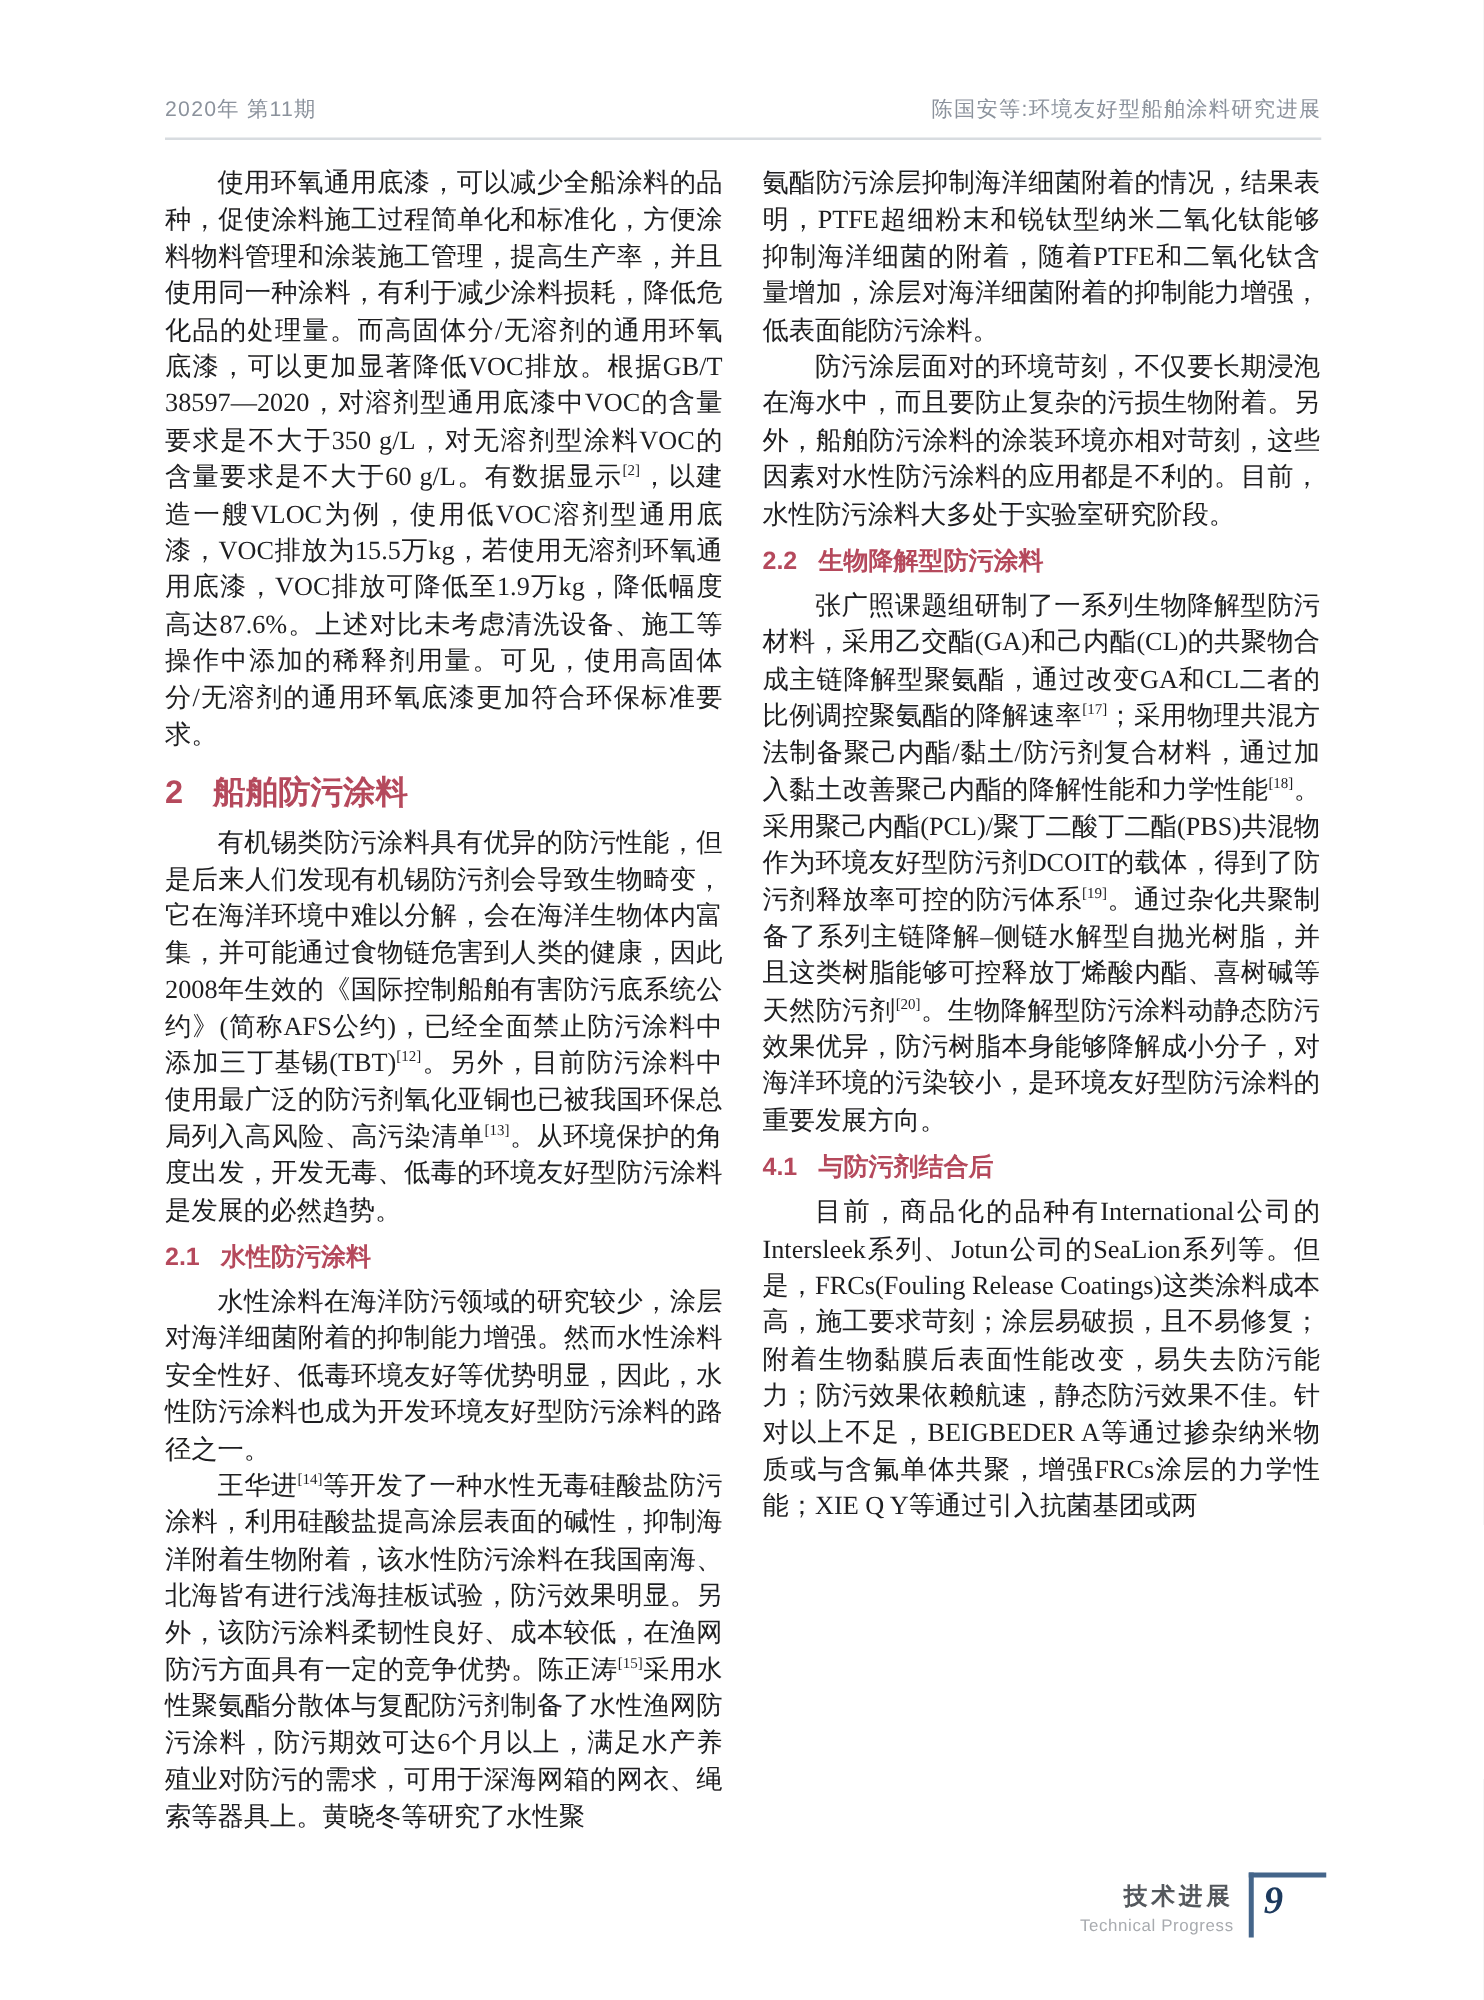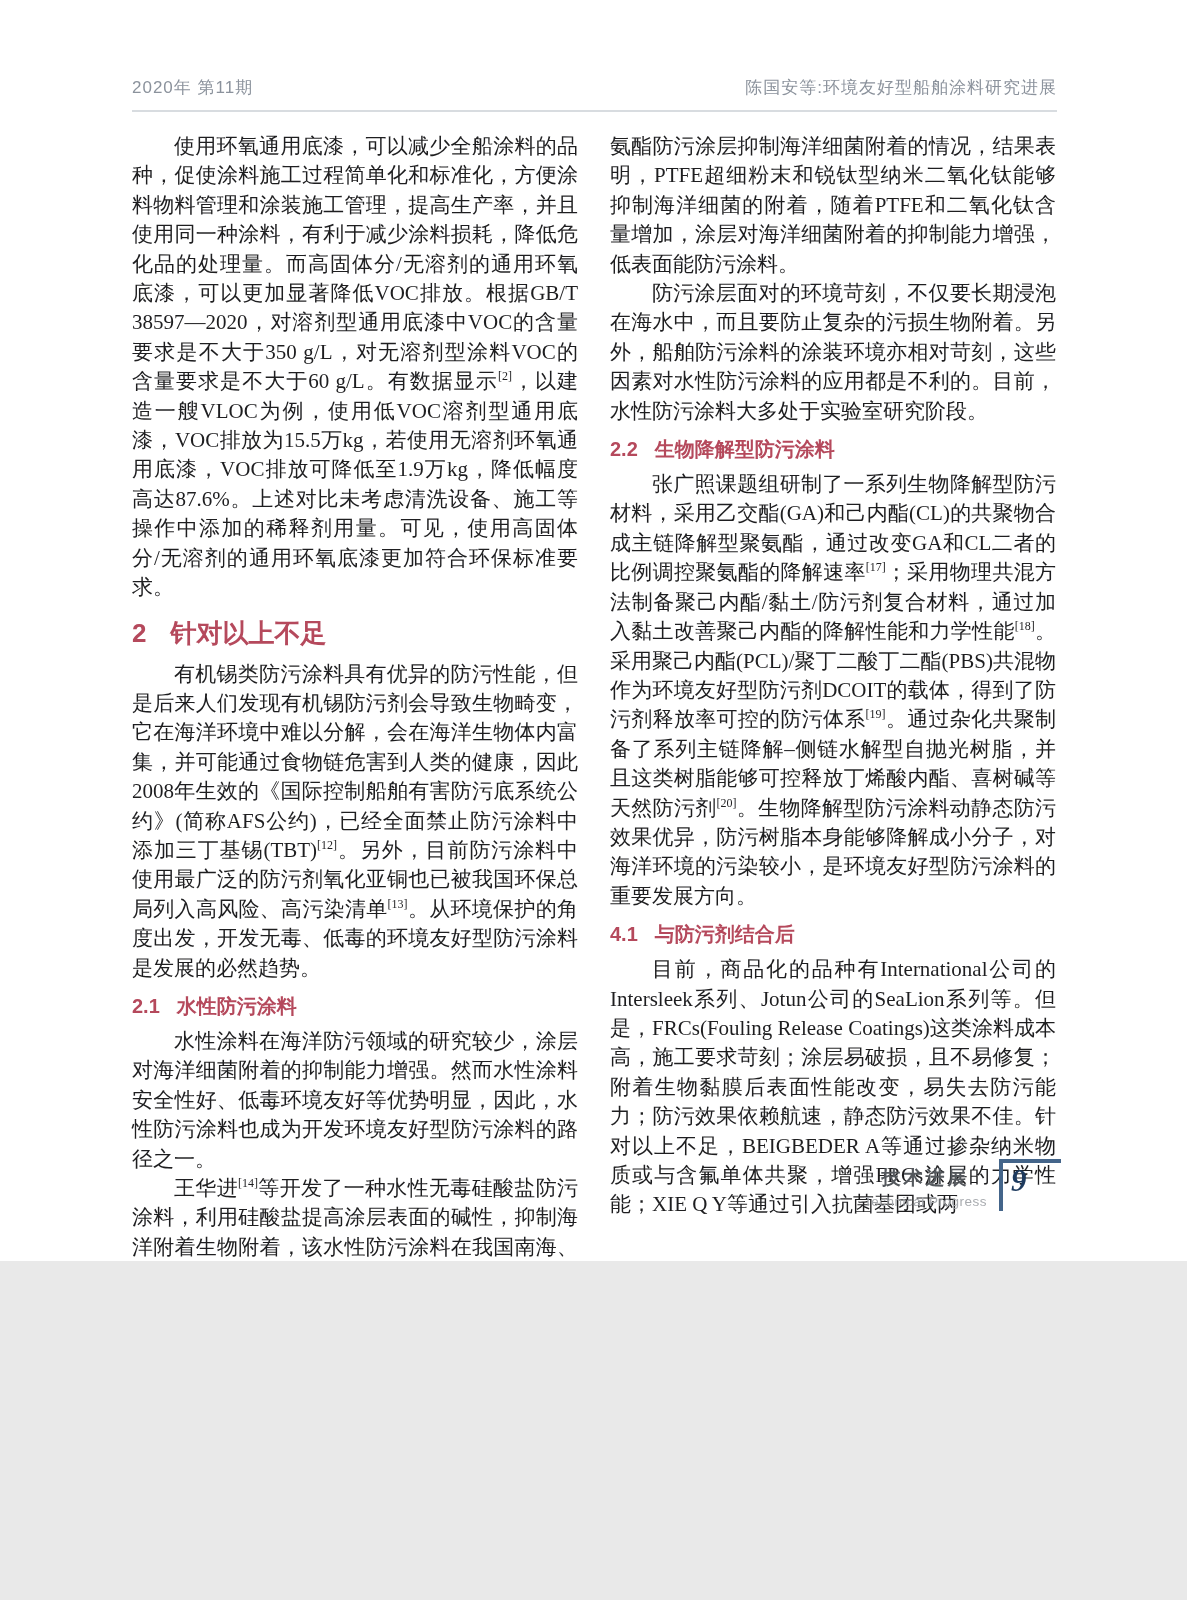--- a/index.html
+++ b/index.html
@@ -8,21 +8,21 @@
     --rule-gray:#d8dce0;
     --text:#1e1e20;
     --footer-blue:#44658a;
     --pagenum-blue:#1d3a5e;
     --footer-cn:#54585d;
     --footer-en:#a8abaf;
   }
   html,body{margin:0;padding:0;background:#e9e9e9;}
   .page{
     position:relative;
-    width:1187px;height:1261px;
+    width:1187px;height:1600px;
     background:#ffffff;
     margin:0 auto;
     overflow:hidden;
     font-family:"Liberation Serif","DejaVu Serif",serif;
   }
   .header{
     position:absolute;left:132px;right:130px;top:76px;
     display:flex;justify-content:space-between;align-items:flex-end;
     font-family:"Liberation Sans","DejaVu Sans",sans-serif;
     font-size:17px;color:var(--header-gray);
@@ -62,21 +62,21 @@
     margin:8px 0 6px 0;
     line-height:30px;
   }
   .subsec-heading .num{margin-right:17px;}
   .footer{
     position:absolute;
     right:126px;bottom:50px;
     display:flex;align-items:flex-start;
   }
   .footer-labels{
-    text-align:center;
+    text-align:right;
     font-family:"Liberation Sans","DejaVu Sans",sans-serif;
     margin-right:12px;
     margin-top:6px;
   }
   .footer-cn{
     font-size:19px;font-weight:bold;color:var(--footer-cn);letter-spacing:3px;
   }
   .footer-en{
     font-size:13.5px;color:var(--footer-en);margin-top:3px;letter-spacing:0.5px;
   }
@@ -102,21 +102,21 @@
 <div class="page">
 
   <div class="header">
     <span>2020年  第11期</span>
     <span>陈国安等:环境友好型船舶涂料研究进展</span>
   </div>
 
   <div class="content">
     <div class="col" id="col-left">
         <p class="para indent">使用环氧通用底漆，可以减少全船涂料的品种，促使涂料施工过程简单化和标准化，方便涂料物料管理和涂装施工管理，提高生产率，并且使用同一种涂料，有利于减少涂料损耗，降低危化品的处理量。而高固体分/无溶剂的通用环氧底漆，可以更加显著降低VOC排放。根据GB/T 38597—2020，对溶剂型通用底漆中VOC的含量要求是不大于350 g/L，对无溶剂型涂料VOC的含量要求是不大于60 g/L。有数据显示<sup>[2]</sup>，以建造一艘VLOC为例，使用低VOC溶剂型通用底漆，VOC排放为15.5万kg，若使用无溶剂环氧通用底漆，VOC排放可降低至1.9万kg，降低幅度高达87.6%。上述对比未考虑清洗设备、施工等操作中添加的稀释剂用量。可见，使用高固体分/无溶剂的通用环氧底漆更加符合环保标准要求。</p>
-        <div class="sec-heading"><span class="num">2</span><span class="ti">针对以上不足</span></div>
+        <div class="sec-heading"><span class="num">2</span><span class="ti">船舶防污涂料</span></div>
         <p class="para indent">有机锡类防污涂料具有优异的防污性能，但是后来人们发现有机锡防污剂会导致生物畸变，它在海洋环境中难以分解，会在海洋生物体内富集，并可能通过食物链危害到人类的健康，因此2008年生效的《国际控制船舶有害防污底系统公约》(简称AFS公约)，已经全面禁止防污涂料中添加三丁基锡(TBT)<sup>[12]</sup>。另外，目前防污涂料中使用最广泛的防污剂氧化亚铜也已被我国环保总局列入高风险、高污染清单<sup>[13]</sup>。从环境保护的角度出发，开发无毒、低毒的环境友好型防污涂料是发展的必然趋势。</p>
         <div class="subsec-heading"><span class="num">2.1</span><span class="ti">水性防污涂料</span></div>
         <p class="para indent">水性涂料在海洋防污领域的研究较少，涂层对海洋细菌附着的抑制能力增强。然而水性涂料安全性好、低毒环境友好等优势明显，因此，水性防污涂料也成为开发环境友好型防污涂料的路径之一。</p>
         <p class="para indent">王华进<sup>[14]</sup>等开发了一种水性无毒硅酸盐防污涂料，利用硅酸盐提高涂层表面的碱性，抑制海洋附着生物附着，该水性防污涂料在我国南海、北海皆有进行浅海挂板试验，防污效果明显。另外，该防污涂料柔韧性良好、成本较低，在渔网防污方面具有一定的竞争优势。陈正涛<sup>[15]</sup>采用水性聚氨酯分散体与复配防污剂制备了水性渔网防污涂料，防污期效可达6个月以上，满足水产养殖业对防污的需求，可用于深海网箱的网衣、绳索等器具上。黄晓冬等研究了水性聚</p>
       </div>
     <div class="col" id="col-right">
         <p class="para">氨酯防污涂层抑制海洋细菌附着的情况，结果表明，PTFE超细粉末和锐钛型纳米二氧化钛能够抑制海洋细菌的附着，随着PTFE和二氧化钛含量增加，涂层对海洋细菌附着的抑制能力增强，低表面能防污涂料。</p>
         <p class="para indent">防污涂层面对的环境苛刻，不仅要长期浸泡在海水中，而且要防止复杂的污损生物附着。另外，船舶防污涂料的涂装环境亦相对苛刻，这些因素对水性防污涂料的应用都是不利的。目前，水性防污涂料大多处于实验室研究阶段。</p>
         <div class="subsec-heading"><span class="num">2.2</span><span class="ti">生物降解型防污涂料</span></div>
         <p class="para indent">张广照课题组研制了一系列生物降解型防污材料，采用乙交酯(GA)和己内酯(CL)的共聚物合成主链降解型聚氨酯，通过改变GA和CL二者的比例调控聚氨酯的降解速率<sup>[17]</sup>；采用物理共混方法制备聚己内酯/黏土/防污剂复合材料，通过加入黏土改善聚己内酯的降解性能和力学性能<sup>[18]</sup>。采用聚己内酯(PCL)/聚丁二酸丁二酯(PBS)共混物作为环境友好型防污剂DCOIT的载体，得到了防污剂释放率可控的防污体系<sup>[19]</sup>。通过杂化共聚制备了系列主链降解–侧链水解型自抛光树脂，并且这类树脂能够可控释放丁烯酸内酯、喜树碱等天然防污剂<sup>[20]</sup>。生物降解型防污涂料动静态防污效果优异，防污树脂本身能够降解成小分子，对海洋环境的污染较小，是环境友好型防污涂料的重要发展方向。</p>

